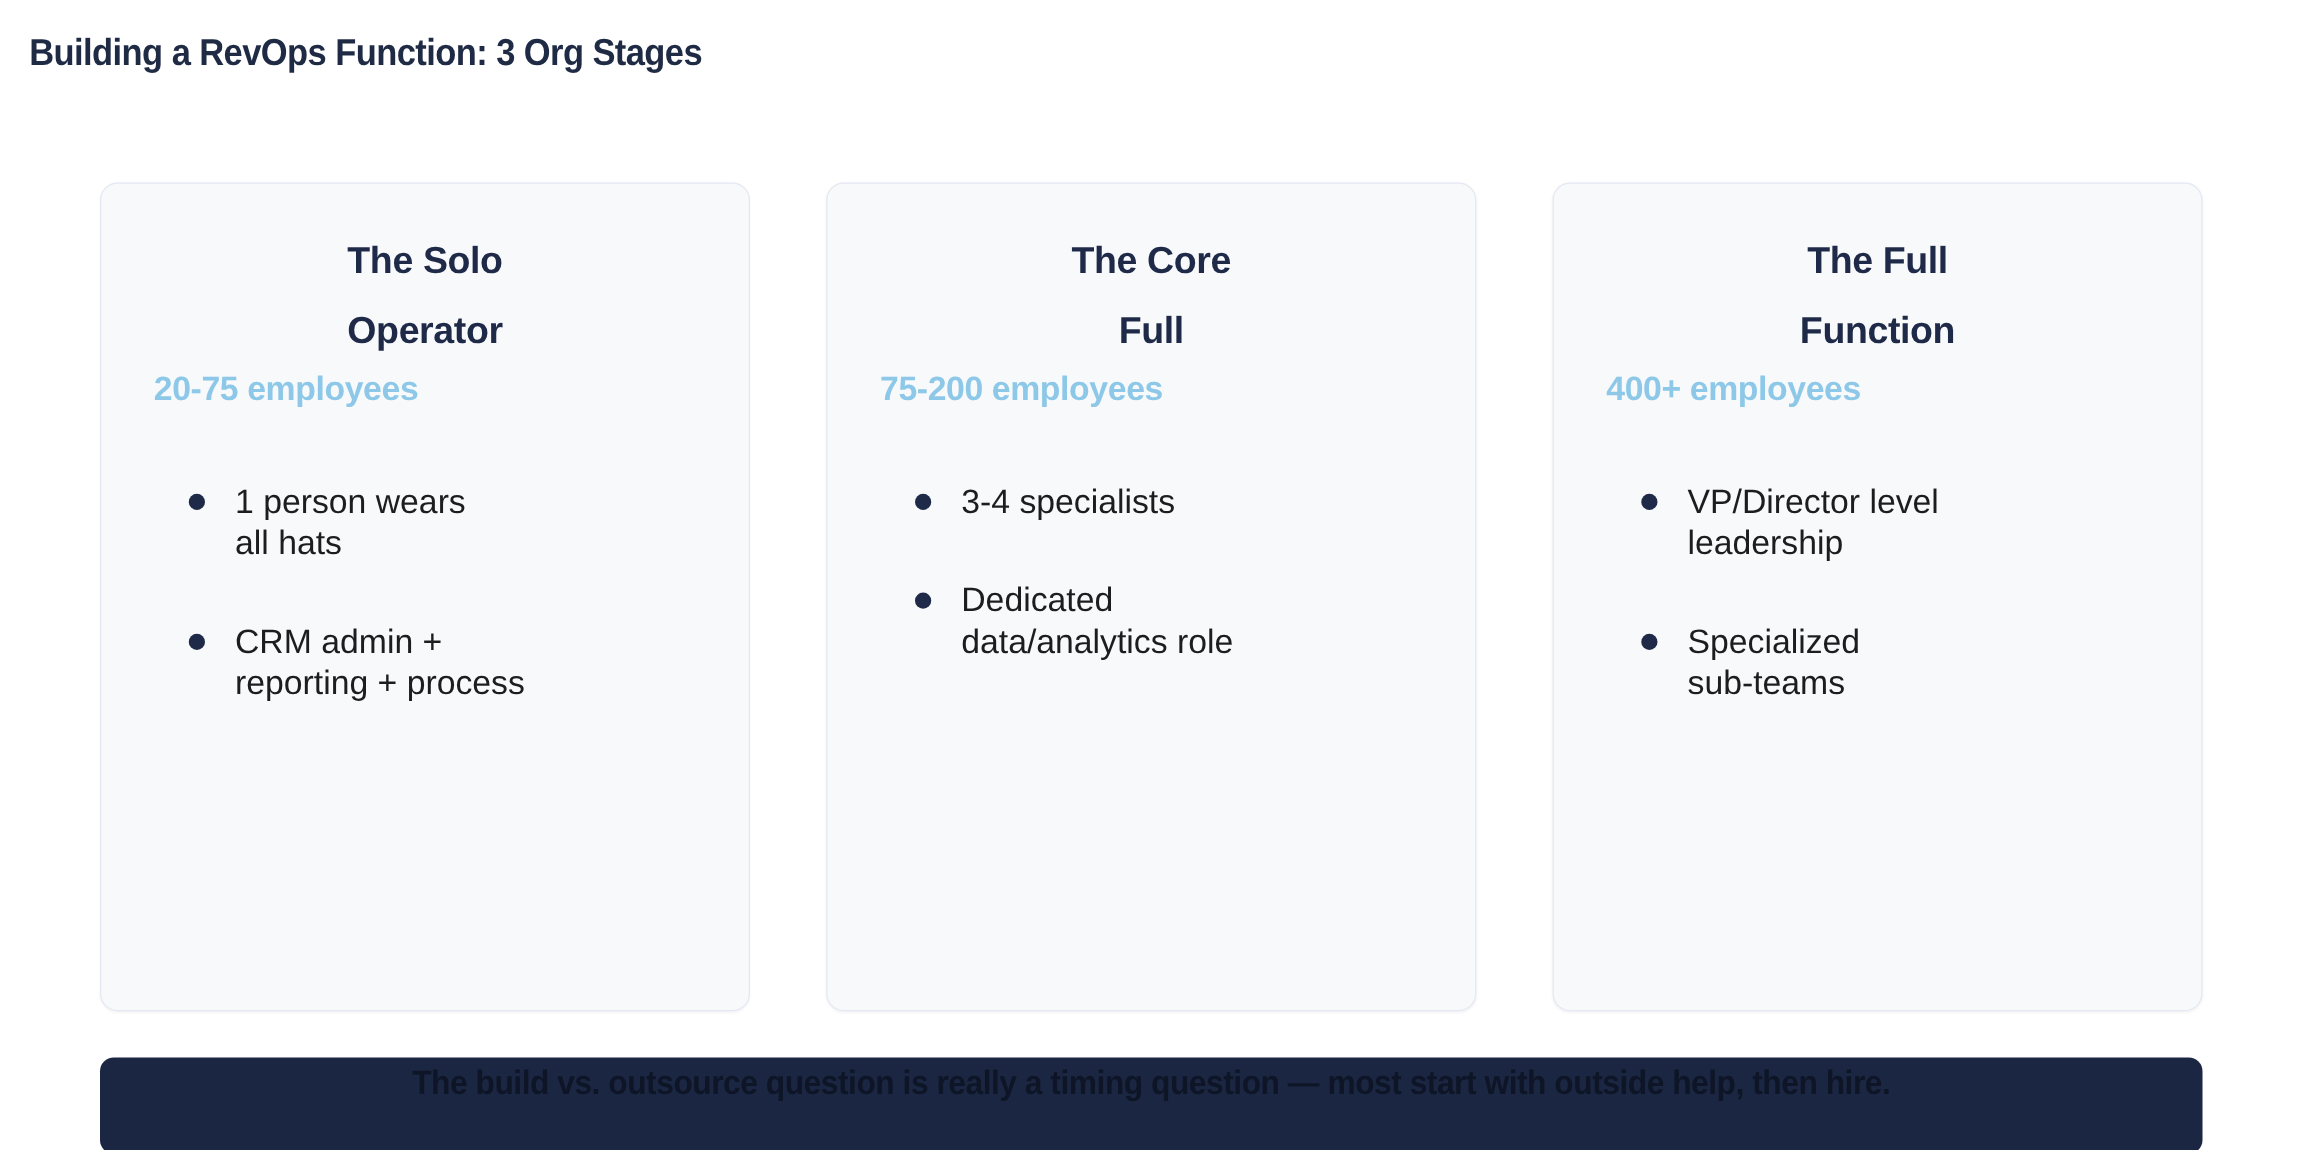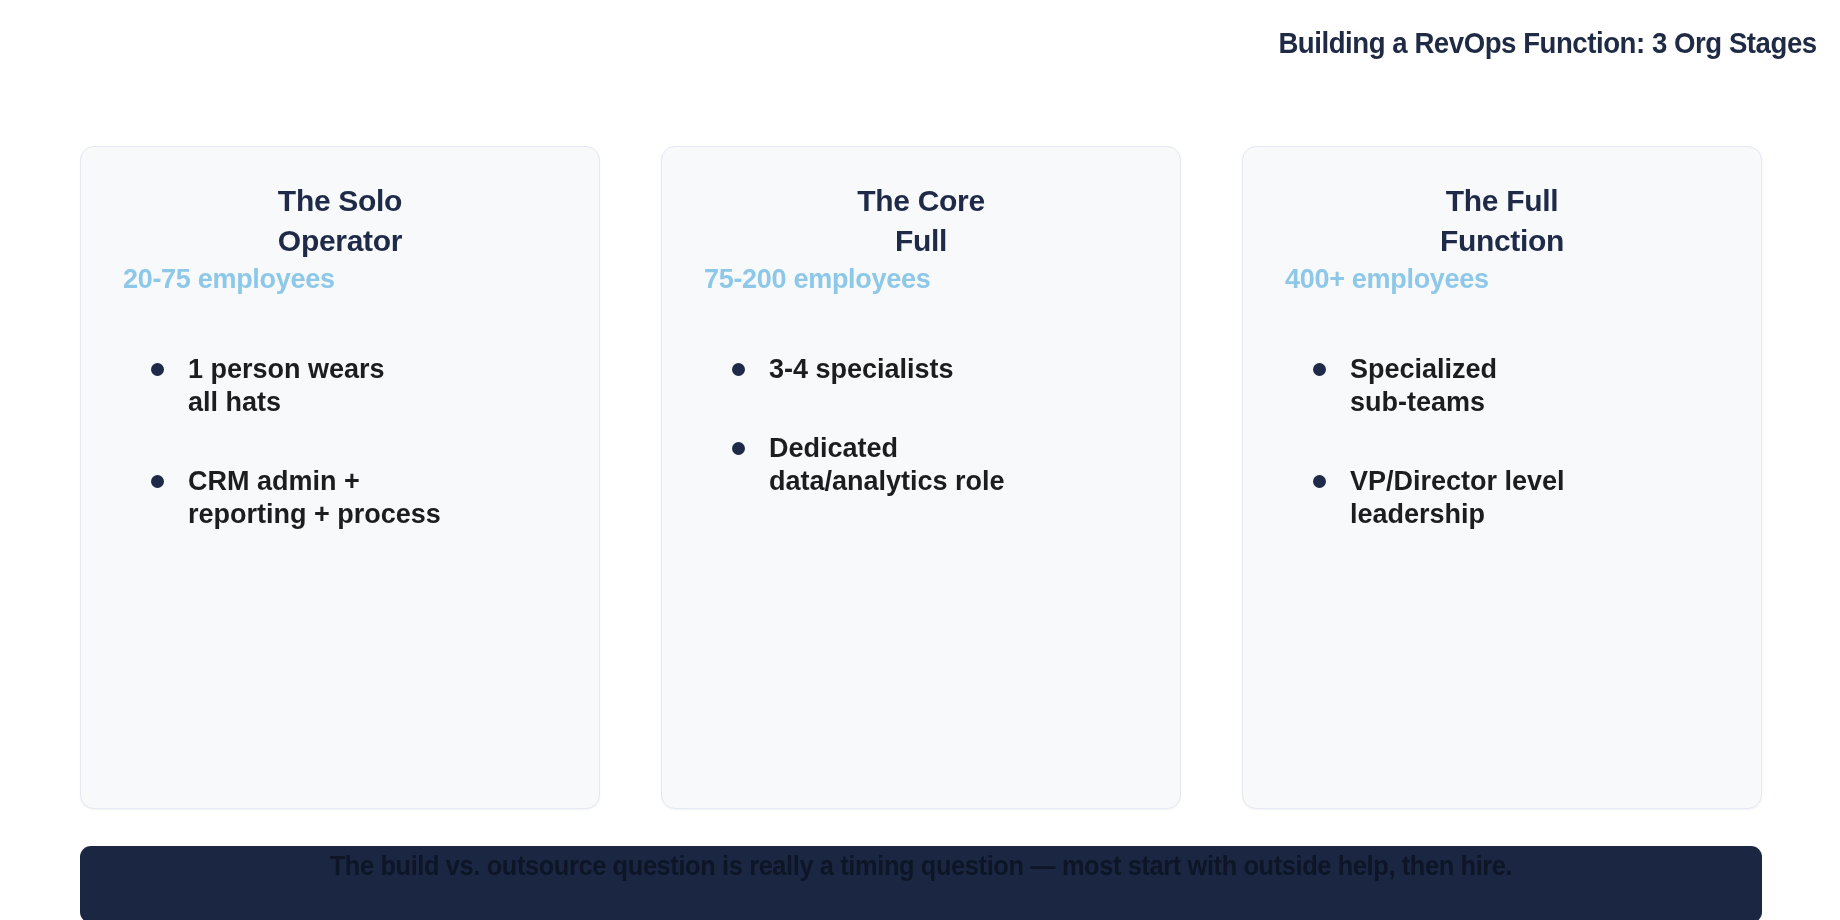--- a/index.html
+++ b/index.html
@@ -11,21 +11,21 @@
     overflow: hidden;
   }
   .page {
     position: relative;
     width: 1840px;
     height: 920px;
     background: #ffffff;
   }
   .page-title {
     margin-top: 26px;
-    text-align: right;
+    text-align: left;
     font-size: 30px;
     font-weight: 800;
     color: #1f2a44;
     letter-spacing: -0.5px;
   }
   .page-title .squeeze {
     display: inline-block;
     transform: scaleX(0.92);
     transform-origin: center;
     white-space: nowrap;
@@ -43,21 +43,21 @@
     height: 663px;
     background: #f8f9fb;
     border: 1.5px solid #e3e8f2;
     border-radius: 14px;
     box-shadow: 0 1px 2px rgba(30, 42, 71, 0.05);
     padding: 34px 42px 0 42px;
   }
   .card-heading {
     text-align: center;
     font-size: 30px;
-    line-height: 40px;
+    line-height: 56px;
     font-weight: 700;
     color: #1e2a47;
     white-space: pre-line;
     letter-spacing: -0.3px;
   }
   .card-subtitle {
     text-align: left;
     font-size: 27px;
     line-height: 36px;
     font-weight: 700;
@@ -66,21 +66,20 @@
   }
   .bullet-list {
     list-style: none;
     margin-top: 56px;
     padding-left: 28px;
   }
   .bullet-item {
     display: flex;
     align-items: flex-start;
     margin-bottom: 46px;
-    font-weight: bold;
   }
   .bullet-dot {
     flex: 0 0 auto;
     width: 13px;
     height: 13px;
     border-radius: 50%;
     background: #1e2a47;
     margin-top: 10px;
     margin-right: 24px;
   }
@@ -156,27 +155,27 @@
       </ul>
     </div>
 
     <div class="stage-card">
       <div class="card-heading">The Full
 Function</div>
       <div class="card-subtitle">400+ employees</div>
       <ul class="bullet-list">
         <li class="bullet-item">
           <span class="bullet-dot"></span>
-          <span class="bullet-text">Specialized
-sub-teams</span>
+          <span class="bullet-text">VP/Director level
+leadership</span>
         </li>
         <li class="bullet-item">
           <span class="bullet-dot"></span>
-          <span class="bullet-text">VP/Director level
-leadership</span>
+          <span class="bullet-text">Specialized
+sub-teams</span>
         </li>
       </ul>
     </div>
 
   </div>
 
   <div class="takeaway-banner">
     <span class="banner-text">The build vs. outsource question is really a timing question — most start with outside help, then hire.</span>
   </div>
 

